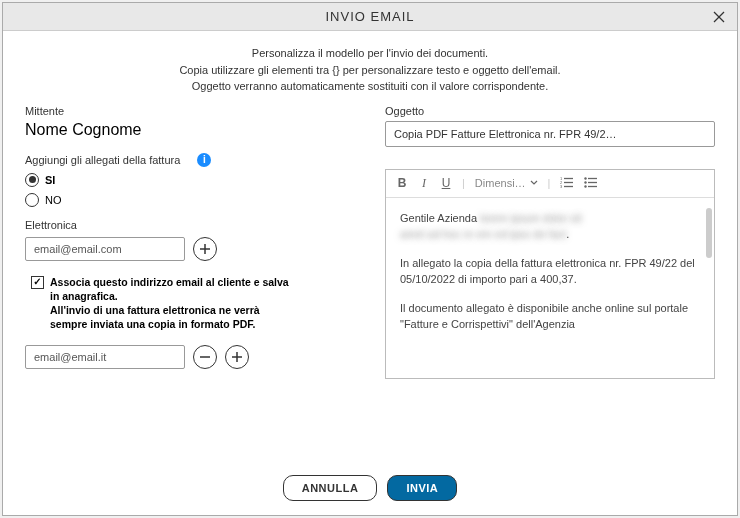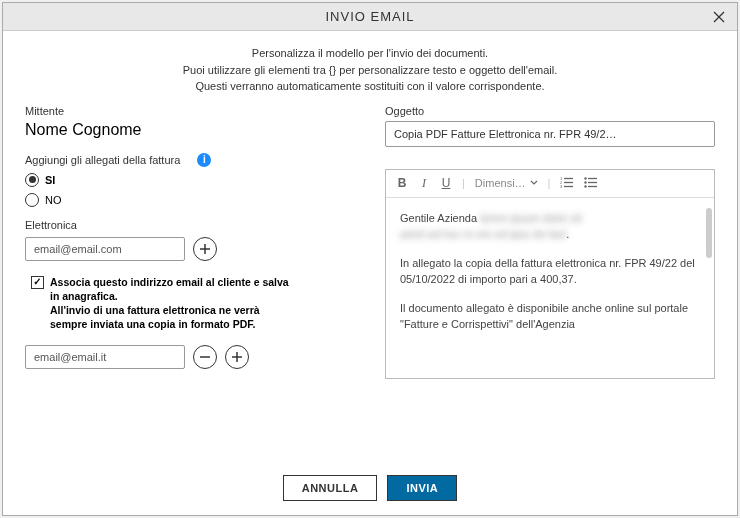--- a/index.html
+++ b/index.html
@@ -221,21 +221,21 @@
       bottom: 14px;
       left: 0; right: 0;
       display: flex;
       justify-content: center;
       gap: 10px;
     }
     .btn {
       font-size: 11px;
       font-weight: bold;
       padding: 6px 18px;
-      border-radius: 0;
+      border-radius: 10px;
       cursor: pointer;
       letter-spacing: 0.5px;
     }
     .btn-cancel {
       background: #fff;
       border: 1px solid #333;
       color: #333;
     }
     .btn-send {
       background: #0369a1;
@@ -252,22 +252,22 @@
     <div class="close-btn">
       <svg viewBox="0 0 14 14">
           <line x1="2" y1="2" x2="12" y2="12" stroke="#333" stroke-width="1.3"></line>
           <line x1="12" y1="2" x2="2" y2="12" stroke="#333" stroke-width="1.3"></line>
         </svg>
     </div>
   </div>
 
   <div class="intro">
     <div>Personalizza il modello per l'invio dei documenti.</div>
-    <div>Puoi utilizzare gli elementi tra {} per personalizzare testo e oggetto dell'email.</div>
-    <div>Questi verranno automaticamente sostituiti con il valore corrispondente.</div>
+    <div>Copia utilizzare gli elementi tra {} per personalizzare testo e oggetto dell'email.</div>
+    <div>Oggetto verranno automaticamente sostituiti con il valore corrispondente.</div>
   </div>
 
   <div class="body">
     <div class="col-left">
       <div class="label">Mittente</div>
       <div class="sender-name">Nome Cognome</div>
 
       <div class="attach-row">
         <span class="label" style="margin:0">Aggiungi gli allegati della fattura</span>
         <span class="info-icon">i</span>

